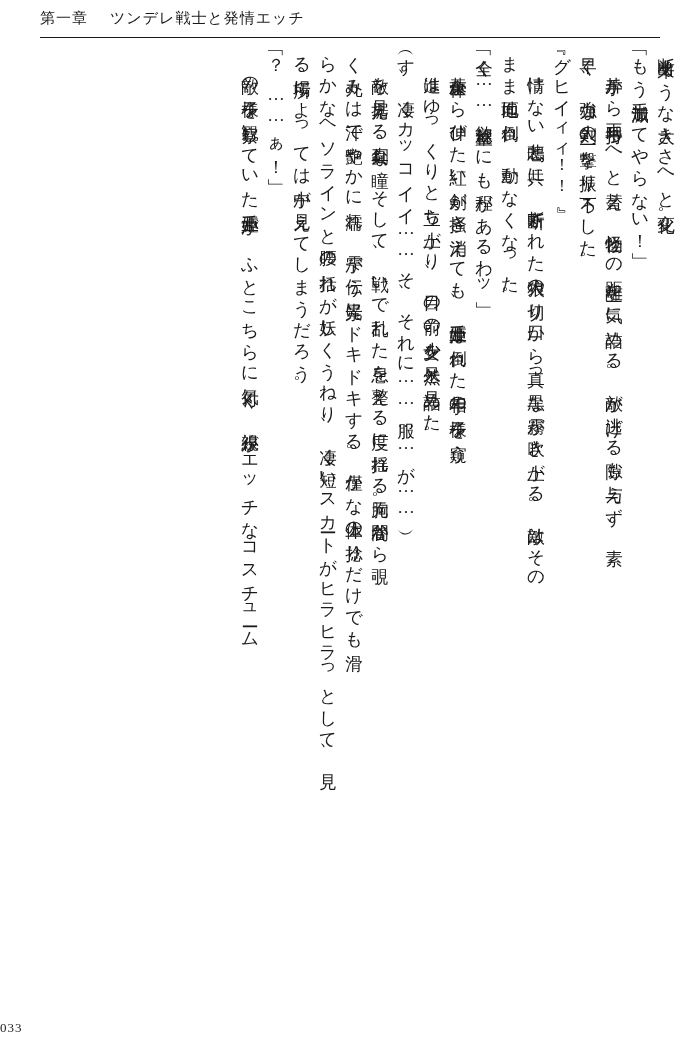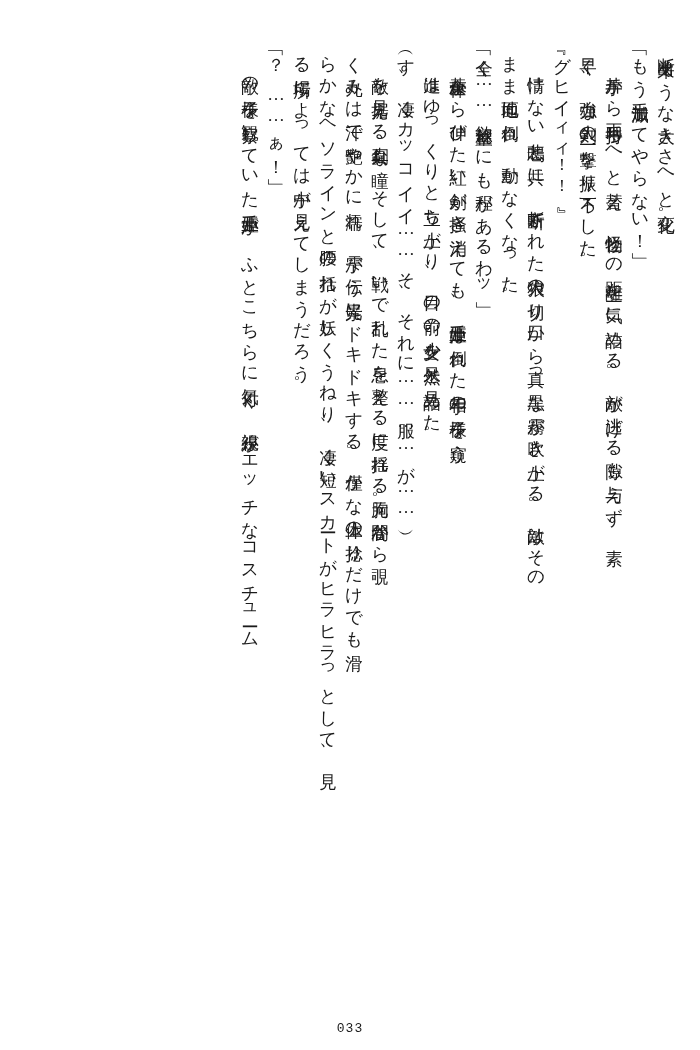--- a/index.html
+++ b/index.html
@@ -69,32 +69,35 @@
     white-space: pre;
     overflow: visible;
     font-family: "Liberation Serif", "DejaVu Serif", serif;
   }
   
   #page-number {
     position: absolute;
     bottom: 14px;
     left: 0;
     width: 100%;
-    text-align: center;
     font-size: 13px;
     letter-spacing: 1px;
-    font-family: Liberation Mono, monospace;
+    font-family: Liberation Serif, serif;
     color: #1a1a1a;
   }
 </style>
 </head>
 <body>
 
 <div id="page">
 
+  <div id="header">
+    <span class="chapter-num">第一章</span>
+    <span class="chapter-title">ツンデレ戦士と発情エッチ</span>
+  </div>
 
   <div id="body-text">
       <div class="vline">断出来そうな大きさへと変化。</div>
       <div class="vline">「もう手加減してやらない！」</div>
       <div class="vline">　片手から両手持ちへと替え、怪物との距離を一気に詰める。敵が逃げる隙も与えず、素</div>
       <div class="vline">早く、強力な大剣の一撃を振り下ろした。</div>
       <div class="vline">『グヒイィィ!!』</div>
       <div class="vline">　情けない悲鳴と共に、斬断された大狼の切り口から真っ黒な霧が吹き上がる。敵はその</div>
       <div class="vline">まま地面に倒れ、動かなくなった。</div>
       <div class="vline">「全く……欲望塗れにも程があるわッ」</div>

